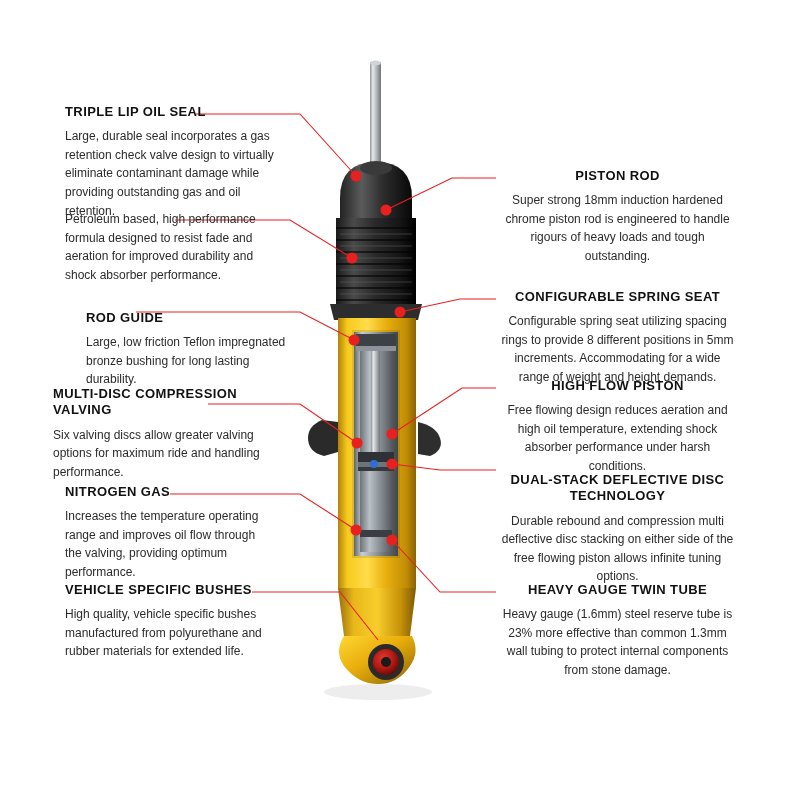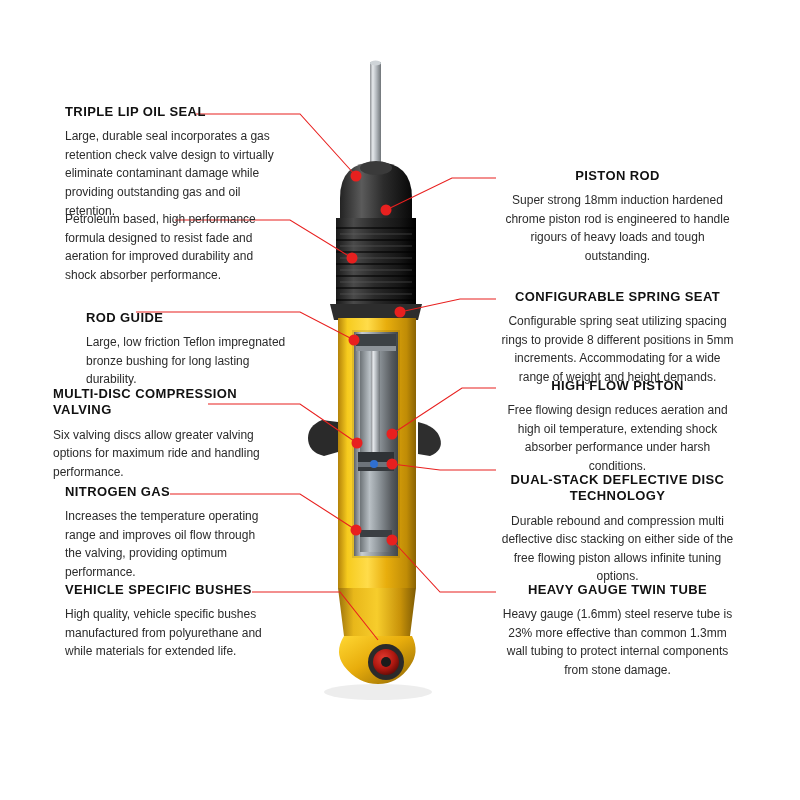--- a/index.html
+++ b/index.html
@@ -223,21 +223,21 @@
   <div class="body">Six valving discs allow greater valving options for maximum ride and handling performance.</div>
 </div>
 
 <div class="callout left" style="left:65px; top:484px;">
   <div class="title">NITROGEN GAS</div>
   <div class="body">Increases the temperature operating range and improves oil flow through the valving, providing optimum performance.</div>
 </div>
 
 <div class="callout left" style="left:65px; top:582px;">
   <div class="title">VEHICLE SPECIFIC BUSHES</div>
-  <div class="body">High quality, vehicle specific bushes manufactured from polyurethane and while materials for extended life.</div>
+  <div class="body">High quality, vehicle specific bushes manufactured from polyurethane and rubber materials for extended life.</div>
 </div>
 
 <div class="callout right" style="left:500px; top:168px; width:235px;">
   <div class="title">PISTON ROD</div>
   <div class="body">Super strong 18mm induction hardened chrome piston rod is engineered to handle rigours of heavy loads and tough outstanding.</div>
 </div>
 
 <div class="callout right" style="left:500px; top:289px; width:235px;">
   <div class="title">CONFIGURABLE SPRING SEAT</div>
   <div class="body">Configurable spring seat utilizing spacing rings to provide 8 different positions in 5mm increments. Accommodating for a wide range of weight and height demands.</div>

